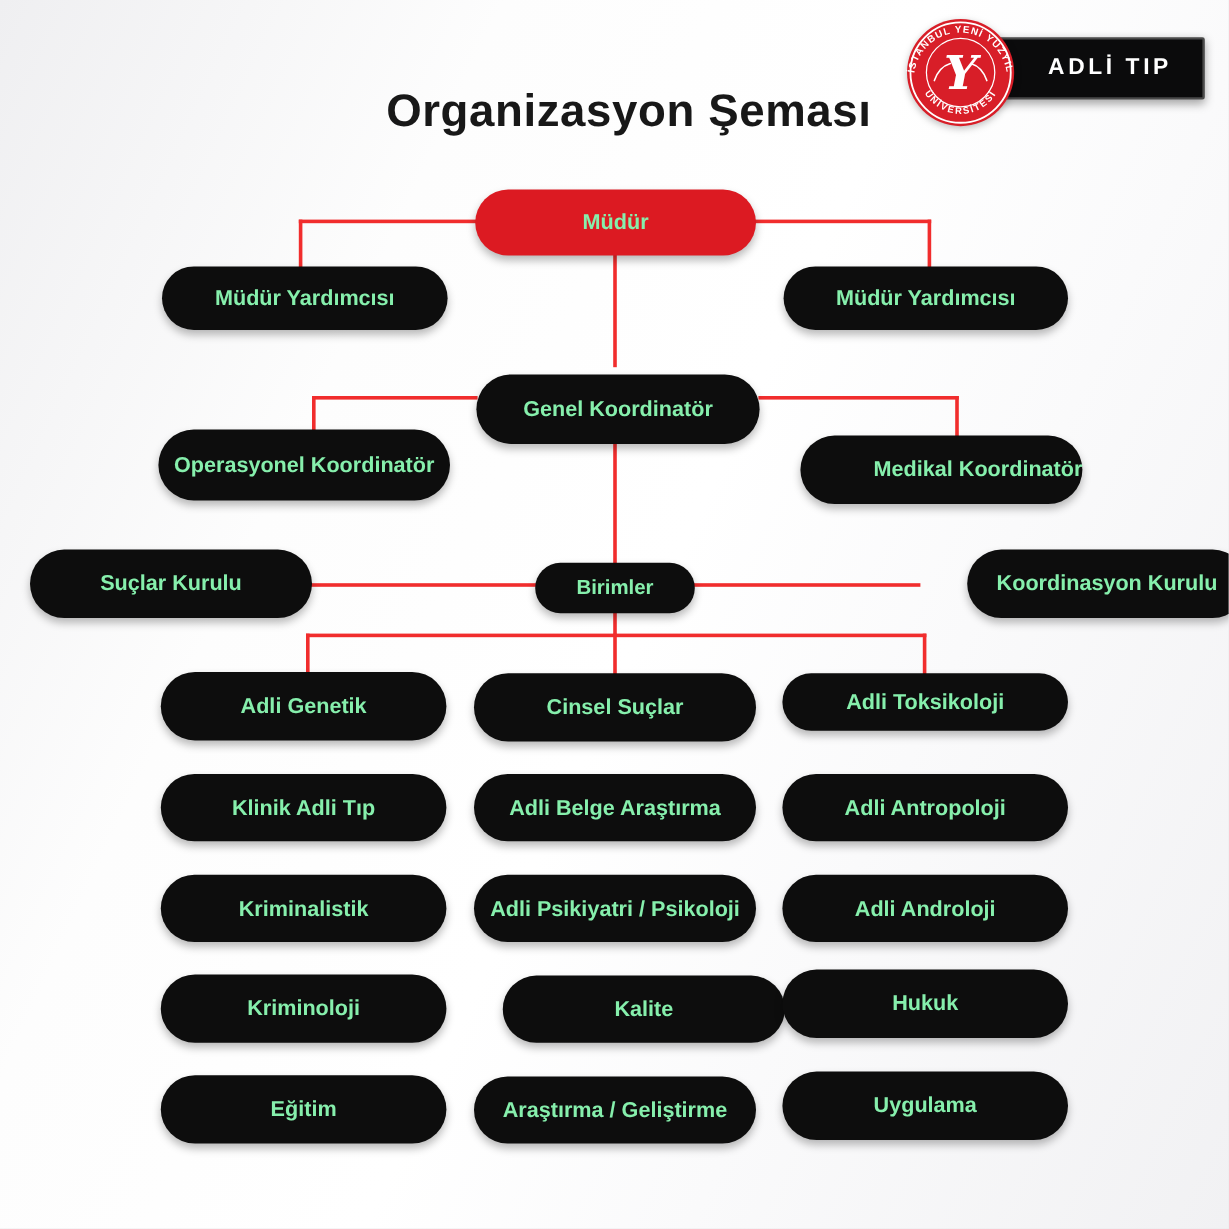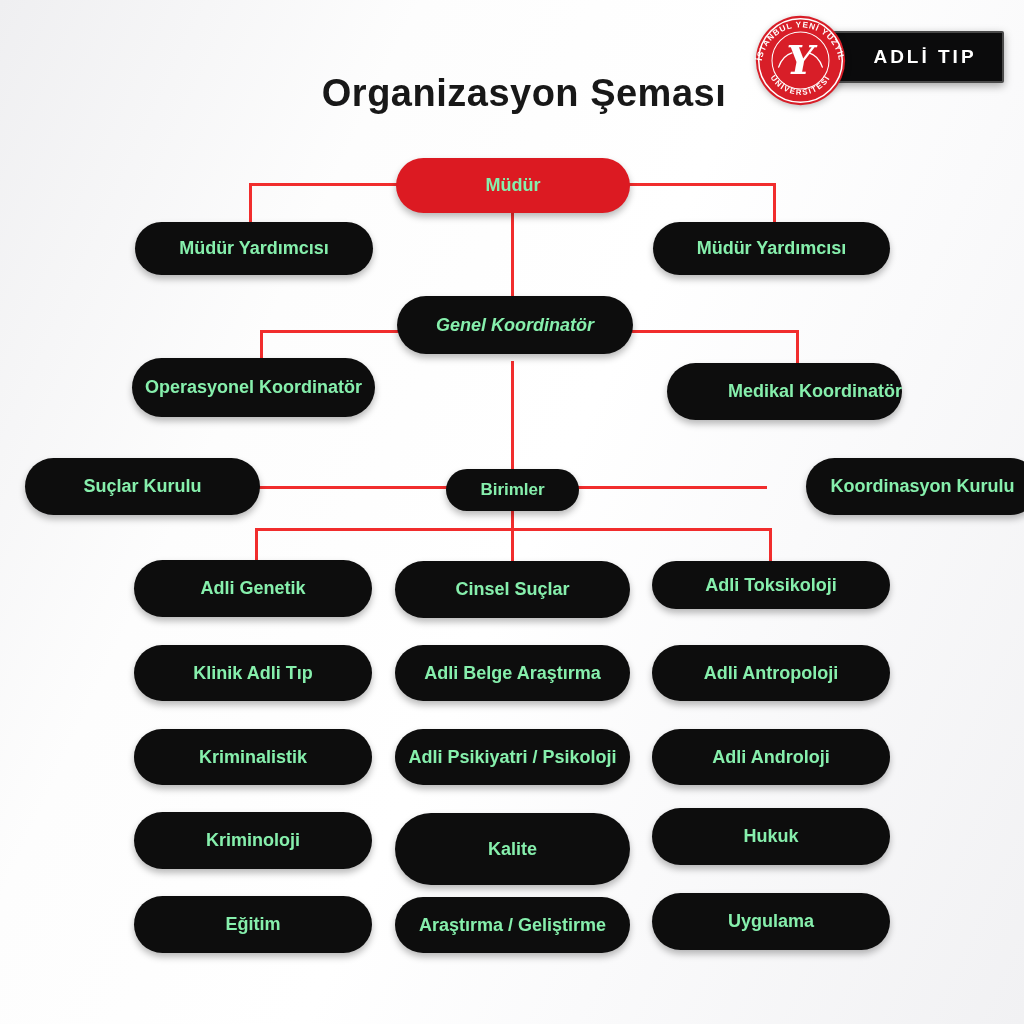--- a/index.html
+++ b/index.html
@@ -84,21 +84,21 @@
       <div class="cline" style="left: 769px; top: 528px; width: 3px; height: 34px;"></div>
       <div class="node red" style="left: 396px; top: 158px; width: 234px; height: 55px;">
         <span>Müdür</span>
       </div>
       <div class="node black" style="left: 135px; top: 222px; width: 238px; height: 53px;">
         <span>Müdür Yardımcısı</span>
       </div>
       <div class="node black" style="left: 653px; top: 222px; width: 237px; height: 53px;">
         <span>Müdür Yardımcısı</span>
       </div>
-      <div class="node black" style="left: 397px; top: 296px; width: 236px; height: 58px; font-style: italic;">
+      <div class="node black" style="left: 397px; top: 312px; width: 236px; height: 58px;">
         <span>Genel Koordinatör</span>
       </div>
       <div class="node black" style="left: 132px; top: 358px; width: 243px; height: 59px;">
         <span>Operasyonel Koordinatör</span>
       </div>
       <div class="node black" style="left: 667px; top: 363px; width: 235px; height: 57px; justify-content: flex-end;">
         <span>Medikal Koordinatör</span>
       </div>
       <div class="node black" style="left: 25px; top: 458px; width: 235px; height: 57px;">
         <span>Suçlar Kurulu</span>
@@ -132,21 +132,21 @@
       </div>
       <div class="node black" style="left: 395px; top: 729px; width: 235px; height: 56px;">
         <span>Adli Psikiyatri / Psikoloji</span>
       </div>
       <div class="node black" style="left: 652px; top: 729px; width: 238px; height: 56px;">
         <span>Adli Androloji</span>
       </div>
       <div class="node black" style="left: 134px; top: 812px; width: 238px; height: 57px;">
         <span>Kriminoloji</span>
       </div>
-      <div class="node black" style="left: 395px; top: 813px; width: 235px; height: 72px; text-align: center;">
+      <div class="node black" style="left: 419px; top: 813px; width: 235px; height: 56px; text-align: center;">
         <span>Kalite</span>
       </div>
       <div class="node black" style="left: 652px; top: 808px; width: 238px; height: 57px;">
         <span>Hukuk</span>
       </div>
       <div class="node black" style="left: 134px; top: 896px; width: 238px; height: 57px;">
         <span>Eğitim</span>
       </div>
       <div class="node black" style="left: 395px; top: 897px; width: 235px; height: 56px;">
         <span>Araştırma / Geliştirme</span>

